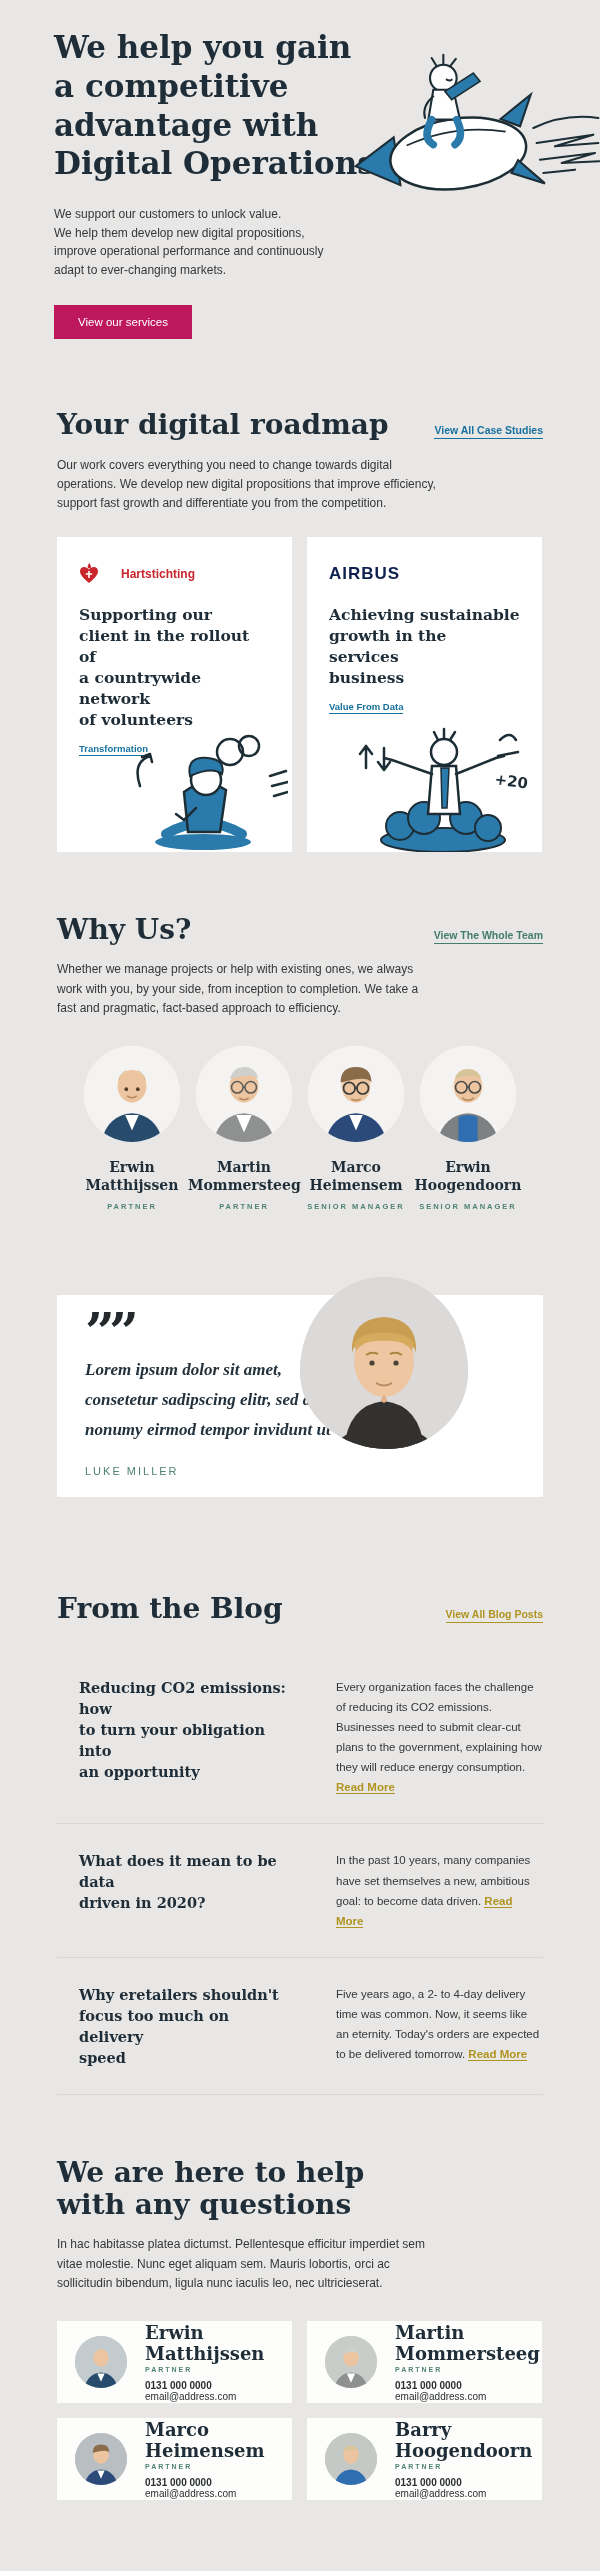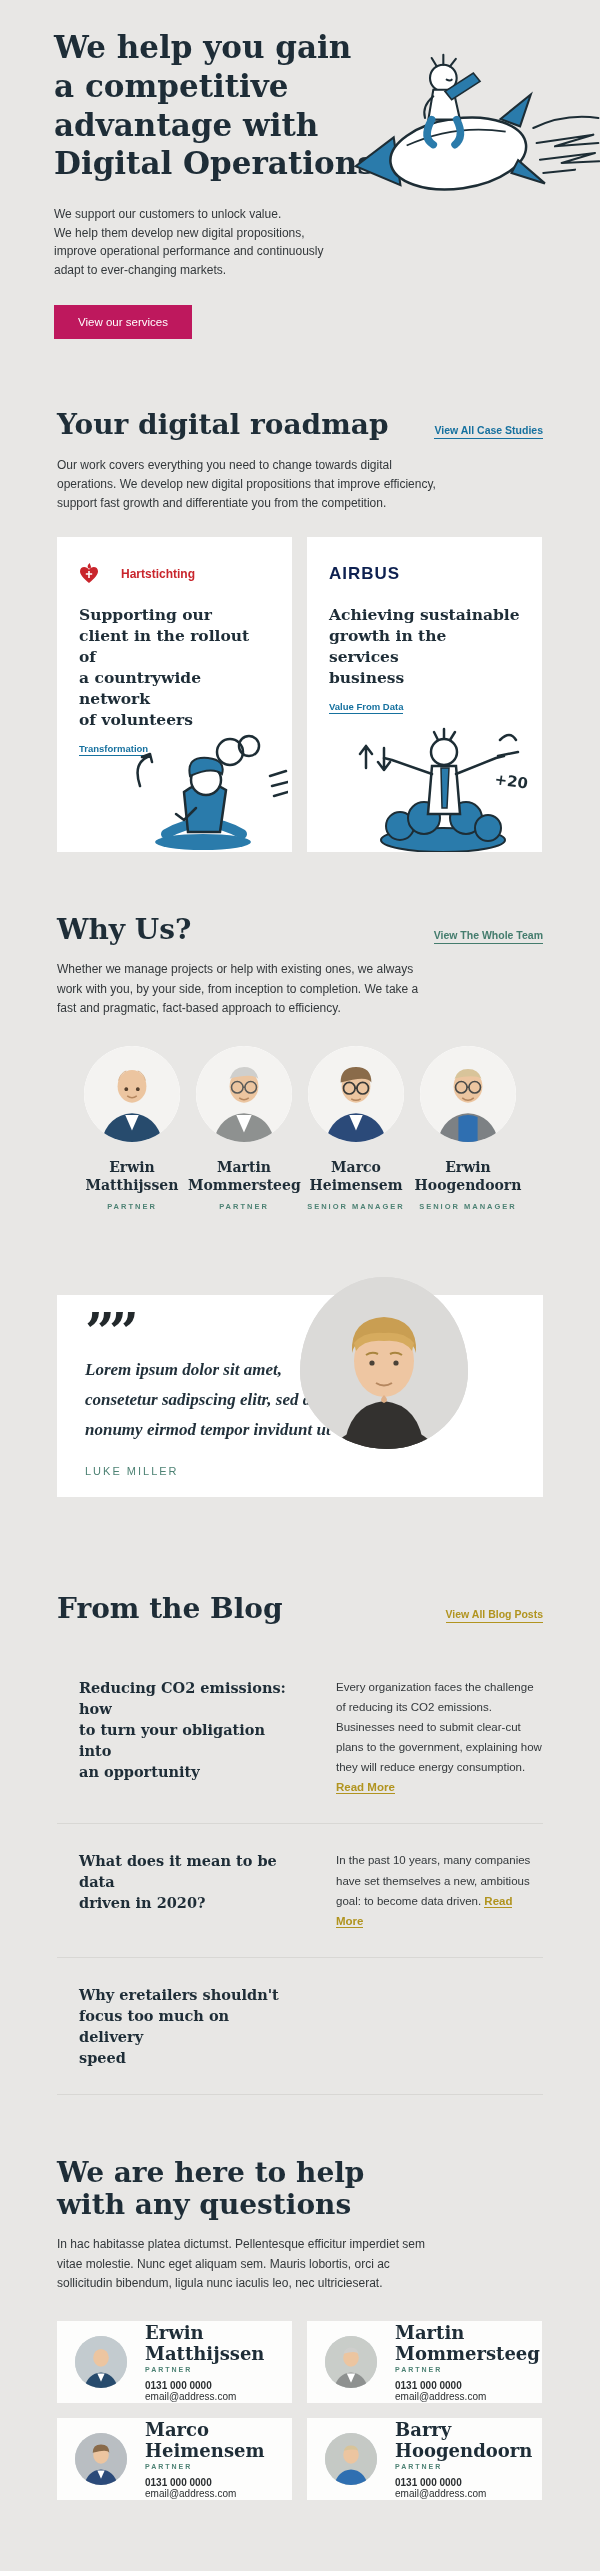--- a/index.html
+++ b/index.html
@@ -328,20 +328,21 @@
       <div class="blog-row">
         <div class="blog-title">What does it mean to be data
 driven in 2020?</div>
         <div class="blog-excerpt"><span>In the past 10 years, many companies have set themselves a new, ambitious goal: to become data driven. </span><a href="#" class="read-more">Read More</a></div>
       </div>
 
       <div class="blog-row">
         <div class="blog-title">Why eretailers shouldn't
 focus too much on delivery
 speed</div>
+        <div class="blog-excerpt"><span>Five years ago, a 2- to 4-day delivery time was common. Now, it seems like an eternity. Today's orders are expected to be delivered tomorrow. </span><a href="#" class="read-more">Read More</a></div>
       </div>
 
       <div class="blog-list-end"></div>
     </div>
   </div>
 
   <div class="section help">
     <h2 style="white-space:pre-line;">We are here to help
 with any questions</h2>
     <p class="sec-para">In hac habitasse platea dictumst. Pellentesque efficitur imperdiet sem

